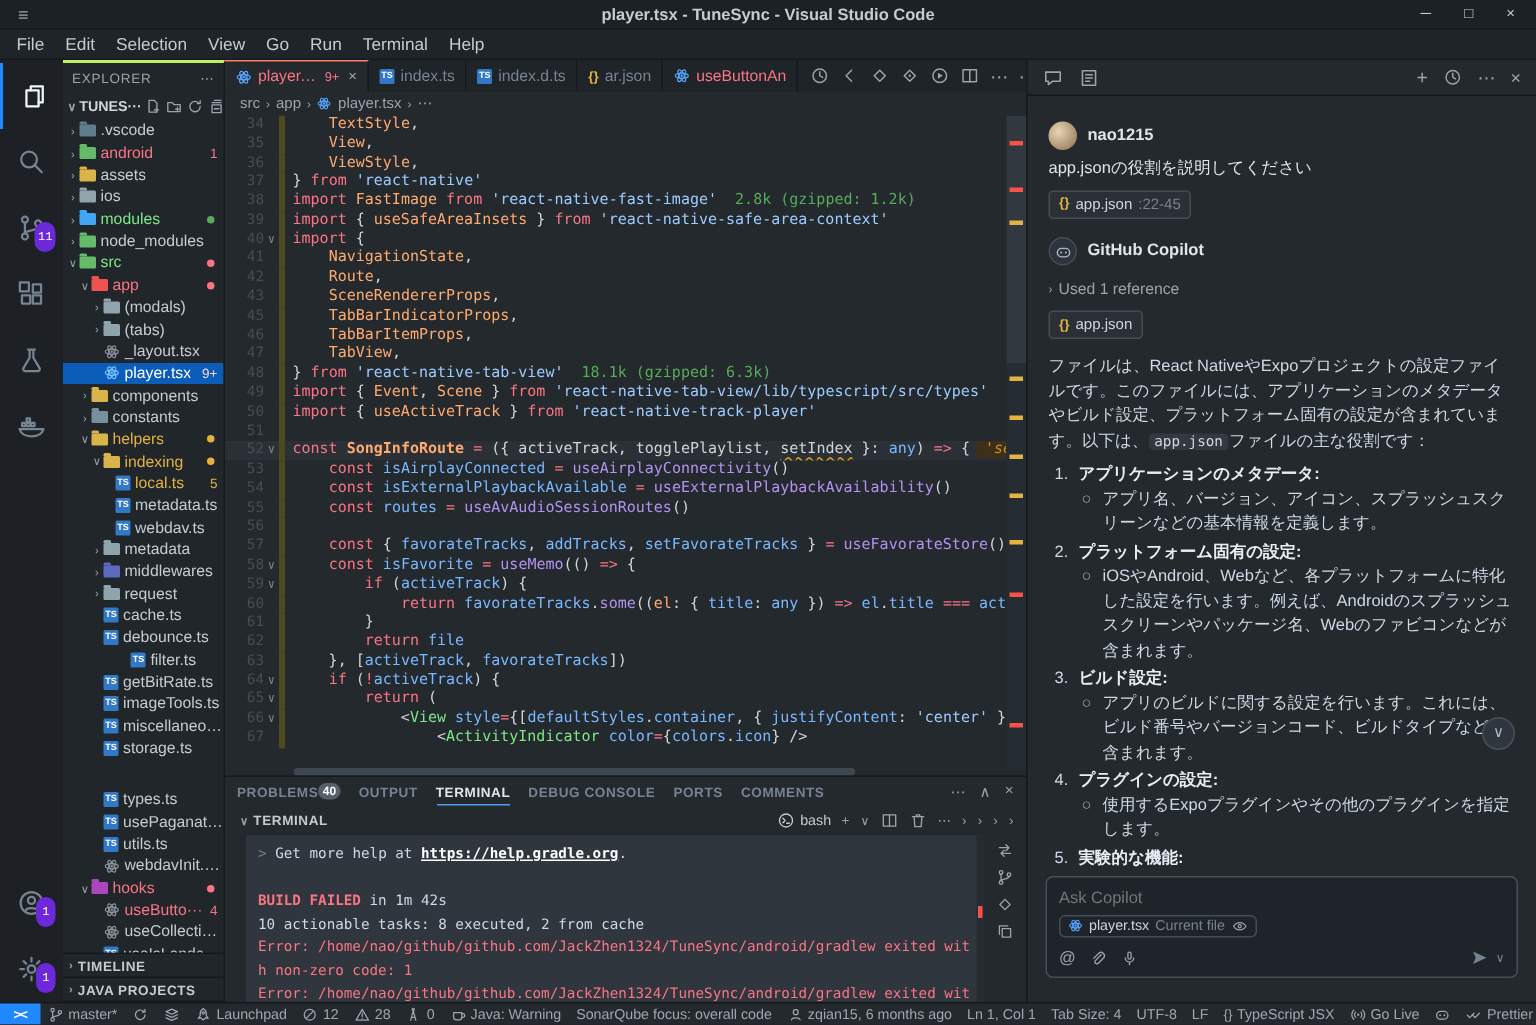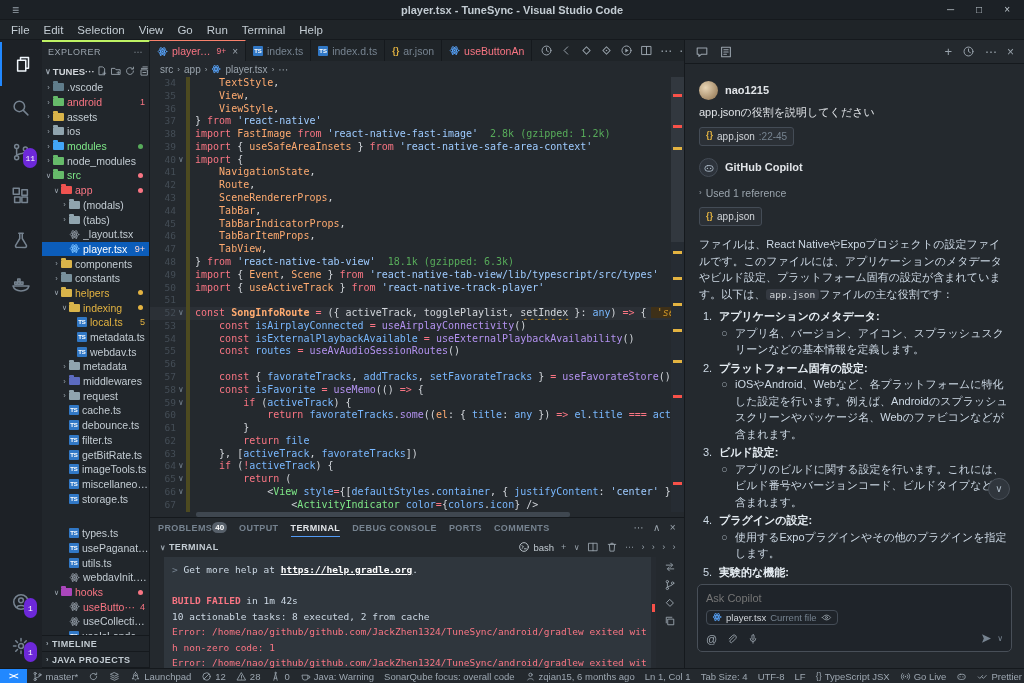--- a/index.html
+++ b/index.html
@@ -400,21 +400,21 @@
           <div class="trow" style="padding-left: 18px;">
             <span class="chev"></span>
             <span class="ts-badge">TS</span>
             <span class="lbl">cache.ts</span>
           </div>
           <div class="trow" style="padding-left: 18px;">
             <span class="chev"></span>
             <span class="ts-badge">TS</span>
             <span class="lbl">debounce.ts</span>
           </div>
-          <div class="trow" style="padding-left: 18px;">
+          <div class="trow" style="padding-left: 18px; justify-content: center;">
             <span class="chev"></span>
             <span class="ts-badge">TS</span>
             <span class="lbl">filter.ts</span>
           </div>
           <div class="trow" style="padding-left: 18px;">
             <span class="chev"></span>
             <span class="ts-badge">TS</span>
             <span class="lbl">getBitRate.ts</span>
           </div>
           <div class="trow" style="padding-left: 18px;">
@@ -618,21 +618,20 @@
             <div class="cl"><span class="num">34</span><span class="fold"></span><span class="git"></span><span class="txt"><span class="tk-w">    </span><span class="tk-o">TextStyle</span><span class="tk-w">,</span></span></div>
             <div class="cl"><span class="num">35</span><span class="fold"></span><span class="git"></span><span class="txt"><span class="tk-w">    </span><span class="tk-o">View</span><span class="tk-w">,</span></span></div>
             <div class="cl"><span class="num">36</span><span class="fold"></span><span class="git"></span><span class="txt"><span class="tk-w">    </span><span class="tk-o">ViewStyle</span><span class="tk-w">,</span></span></div>
             <div class="cl"><span class="num">37</span><span class="fold"></span><span class="git"></span><span class="txt"><span class="tk-w">} </span><span class="tk-k">from</span><span class="tk-w"> </span><span class="tk-s">'react-native'</span></span></div>
             <div class="cl"><span class="num">38</span><span class="fold"></span><span class="git"></span><span class="txt"><span class="tk-k">import</span><span class="tk-w"> </span><span class="tk-o">FastImage</span><span class="tk-w"> </span><span class="tk-k">from</span><span class="tk-w"> </span><span class="tk-s">'react-native-fast-image'</span><span class="tk-c">  2.8k (gzipped: 1.2k)</span></span></div>
             <div class="cl"><span class="num">39</span><span class="fold"></span><span class="git"></span><span class="txt"><span class="tk-k">import</span><span class="tk-w"> { </span><span class="tk-o">useSafeAreaInsets</span><span class="tk-w"> } </span><span class="tk-k">from</span><span class="tk-w"> </span><span class="tk-s">'react-native-safe-area-context'</span></span></div>
             <div class="cl"><span class="num">40</span><span class="fold">∨</span><span class="git"></span><span class="txt"><span class="tk-k">import</span><span class="tk-w"> {</span></span></div>
             <div class="cl"><span class="num">41</span><span class="fold"></span><span class="git"></span><span class="txt"><span class="tk-w">    </span><span class="tk-o">NavigationState</span><span class="tk-w">,</span></span></div>
             <div class="cl"><span class="num">42</span><span class="fold"></span><span class="git"></span><span class="txt"><span class="tk-w">    </span><span class="tk-o">Route</span><span class="tk-w">,</span></span></div>
             <div class="cl"><span class="num">43</span><span class="fold"></span><span class="git"></span><span class="txt"><span class="tk-w">    </span><span class="tk-o">SceneRendererProps</span><span class="tk-w">,</span></span></div>
-            <div class="cl"><span class="num">44</span><span class="fold"></span><span class="git"></span><span class="txt"><span class="tk-w">    </span><span class="tk-o">TabBar</span><span class="tk-w">,</span></span></div>
             <div class="cl"><span class="num">45</span><span class="fold"></span><span class="git"></span><span class="txt"><span class="tk-w">    </span><span class="tk-o">TabBarIndicatorProps</span><span class="tk-w">,</span></span></div>
             <div class="cl"><span class="num">46</span><span class="fold"></span><span class="git"></span><span class="txt"><span class="tk-w">    </span><span class="tk-o">TabBarItemProps</span><span class="tk-w">,</span></span></div>
             <div class="cl"><span class="num">47</span><span class="fold"></span><span class="git"></span><span class="txt"><span class="tk-w">    </span><span class="tk-o">TabView</span><span class="tk-w">,</span></span></div>
             <div class="cl"><span class="num">48</span><span class="fold"></span><span class="git"></span><span class="txt"><span class="tk-w">} </span><span class="tk-k">from</span><span class="tk-w"> </span><span class="tk-s">'react-native-tab-view'</span><span class="tk-c">  18.1k (gzipped: 6.3k)</span></span></div>
             <div class="cl"><span class="num">49</span><span class="fold"></span><span class="git"></span><span class="txt"><span class="tk-k">import</span><span class="tk-w"> { </span><span class="tk-o">Event</span><span class="tk-w">, </span><span class="tk-o">Scene</span><span class="tk-w"> } </span><span class="tk-k">from</span><span class="tk-w"> </span><span class="tk-s">'react-native-tab-view/lib/typescript/src/types'</span></span></div>
             <div class="cl"><span class="num">50</span><span class="fold"></span><span class="git"></span><span class="txt"><span class="tk-k">import</span><span class="tk-w"> { </span><span class="tk-o">useActiveTrack</span><span class="tk-w"> } </span><span class="tk-k">from</span><span class="tk-w"> </span><span class="tk-s">'react-native-track-player'</span></span></div>
             <div class="cl"><span class="num">51</span><span class="fold"></span><span class="git"></span><span class="txt"></span></div>
             <div class="cl cur"><span class="num">52</span><span class="fold">∨</span><span class="git"></span><span class="txt"><span class="tk-k">const</span><span class="tk-w"> </span><span class="tk-ob">SongInfoRoute</span><span class="tk-w"> </span><span class="tk-k">=</span><span class="tk-w"> ({ activeTrack, togglePlaylist, </span><span class="tk-sq">setIndex</span><span class="tk-w"> }: </span><span class="tk-b">any</span><span class="tk-w">) </span><span class="tk-k">=&gt;</span><span class="tk-w"> {</span><span class="tk-lens">'setIndex' is defined but</span></span></div>
             <div class="cl"><span class="num">53</span><span class="fold"></span><span class="git"></span><span class="txt"><span class="tk-w">    </span><span class="tk-k">const</span><span class="tk-w"> </span><span class="tk-b">isAirplayConnected</span><span class="tk-w"> </span><span class="tk-k">=</span><span class="tk-w"> </span><span class="tk-p">useAirplayConnectivity</span><span class="tk-w">()</span></span></div>
             <div class="cl"><span class="num">54</span><span class="fold"></span><span class="git"></span><span class="txt"><span class="tk-w">    </span><span class="tk-k">const</span><span class="tk-w"> </span><span class="tk-b">isExternalPlaybackAvailable</span><span class="tk-w"> </span><span class="tk-k">=</span><span class="tk-w"> </span><span class="tk-p">useExternalPlaybackAvailability</span><span class="tk-w">()</span></span></div>

